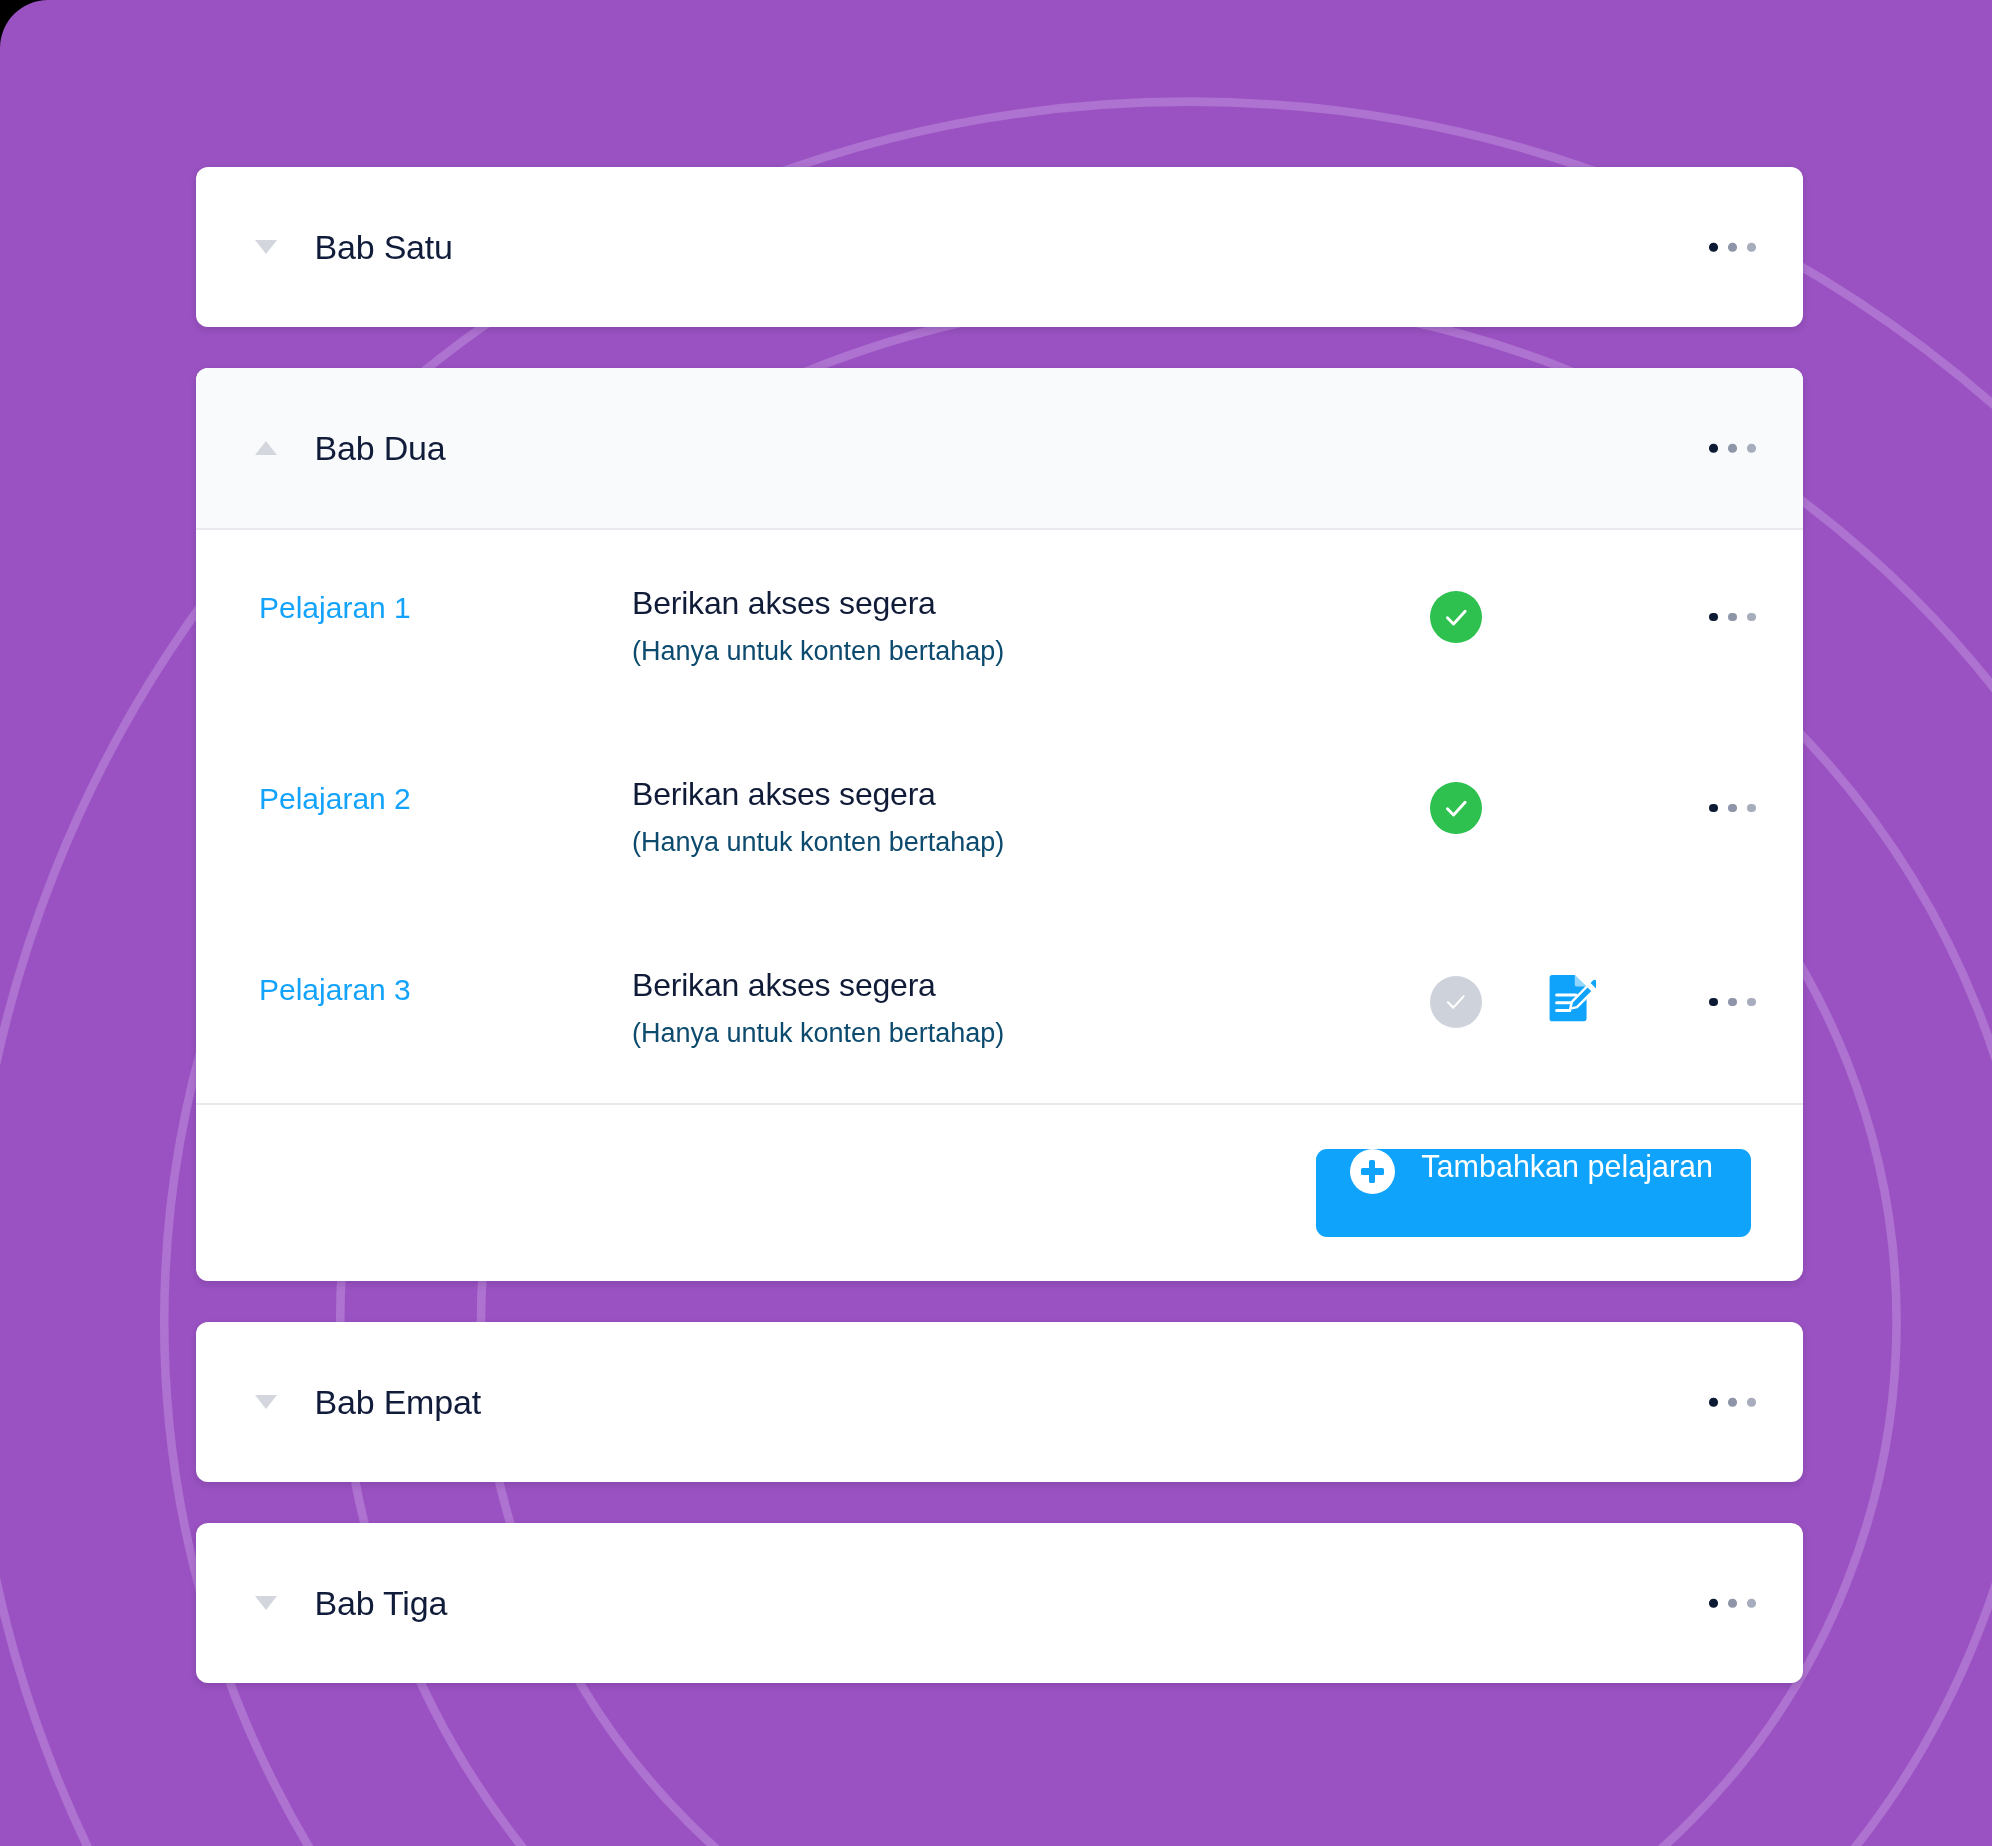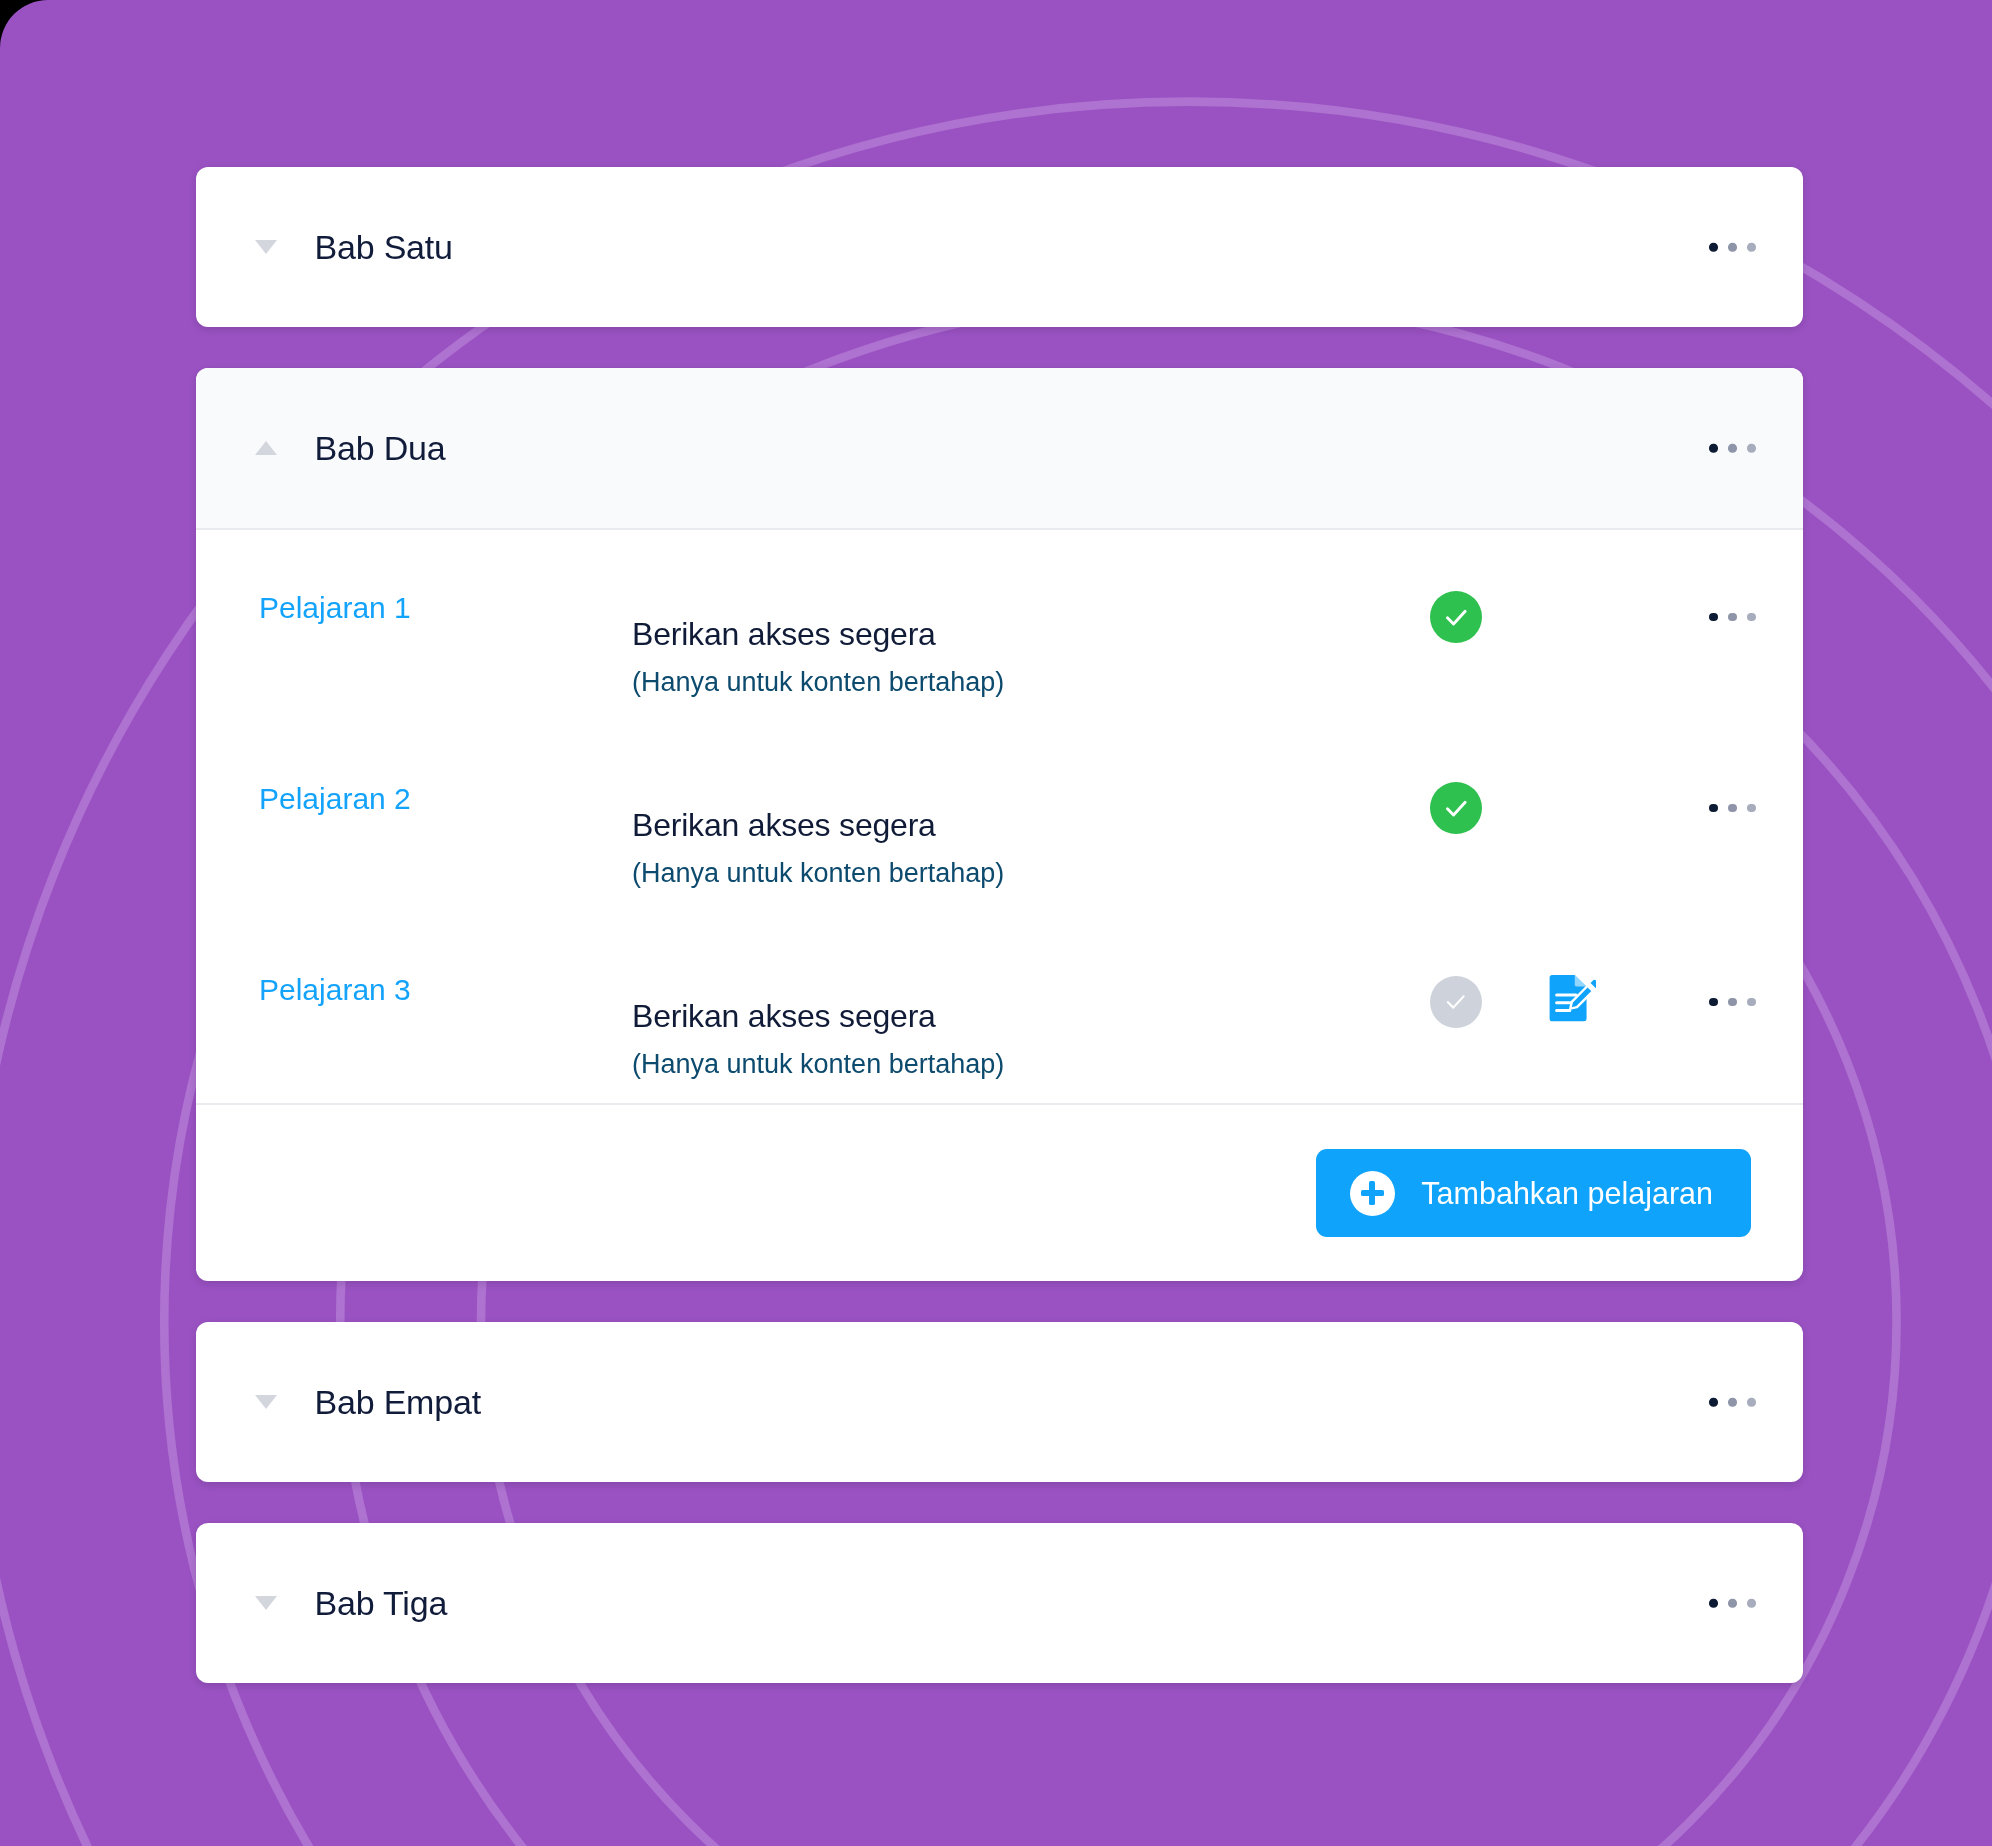--- a/index.html
+++ b/index.html
@@ -120,21 +120,21 @@
     padding-top: 61px;
     font-size: 30px;
     color: #14a3fb;
     font-weight: 500;
     cursor: pointer;
     white-space: nowrap;
   }
 
   .lesson-main {
     margin-left: 177px;
-    padding-top: 86px;
+    padding-top: 55px;
     flex: 1;
   }
   .lesson-main .lname {
     font-size: 32px;
     font-weight: 500;
     color: #101b38;
     letter-spacing: -0.2px;
   }
   .lesson-main .lsub {
     margin-top: 14px;
@@ -181,21 +181,21 @@
     border-top: 2.3px solid #e9eaee;
     height: 176px;
     display: flex;
     align-items: center;
     justify-content: flex-end;
     padding-right: 52px;
   }
 
   .add-btn {
     display: inline-flex;
-    align-items: center;
+    align-items: flex-start;
     gap: 26.6px;
     background: #0fa3fb;
     border: none;
     border-radius: 11px;
     height: 88px;
     padding: 0 38px 0 34px;
     cursor: pointer;
   }
   .add-btn .plus-circle {
     width: 45px;

